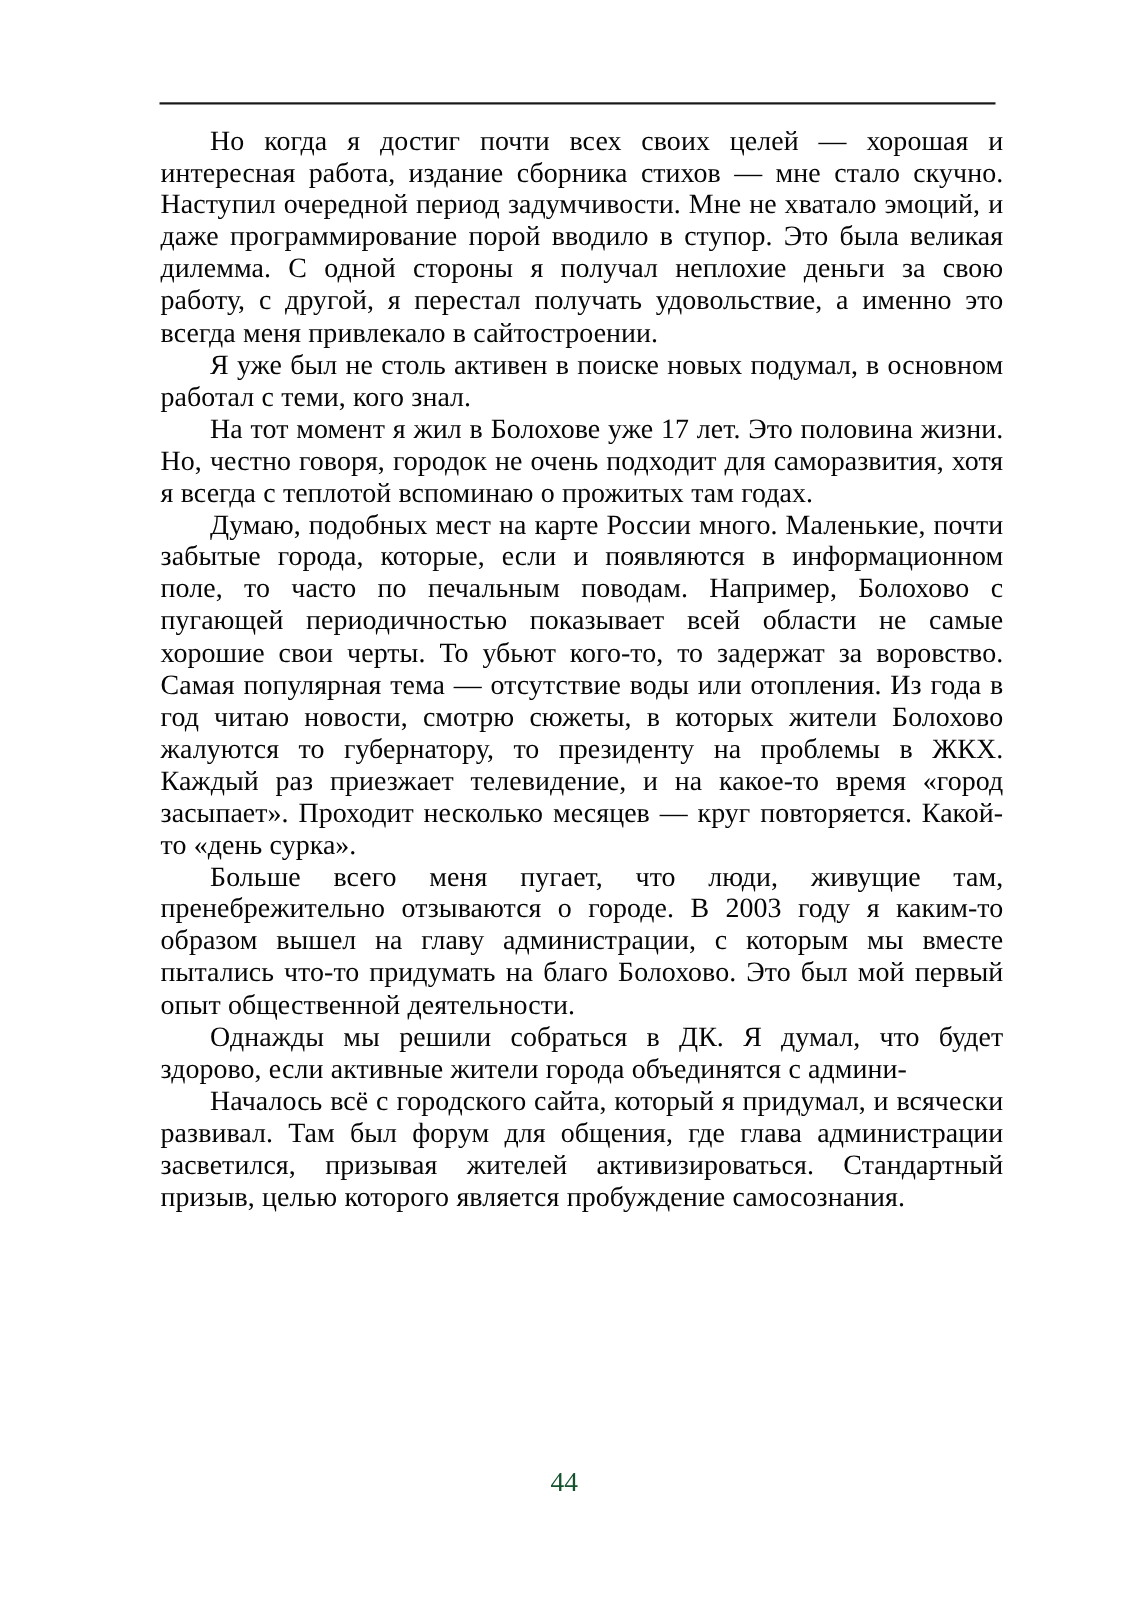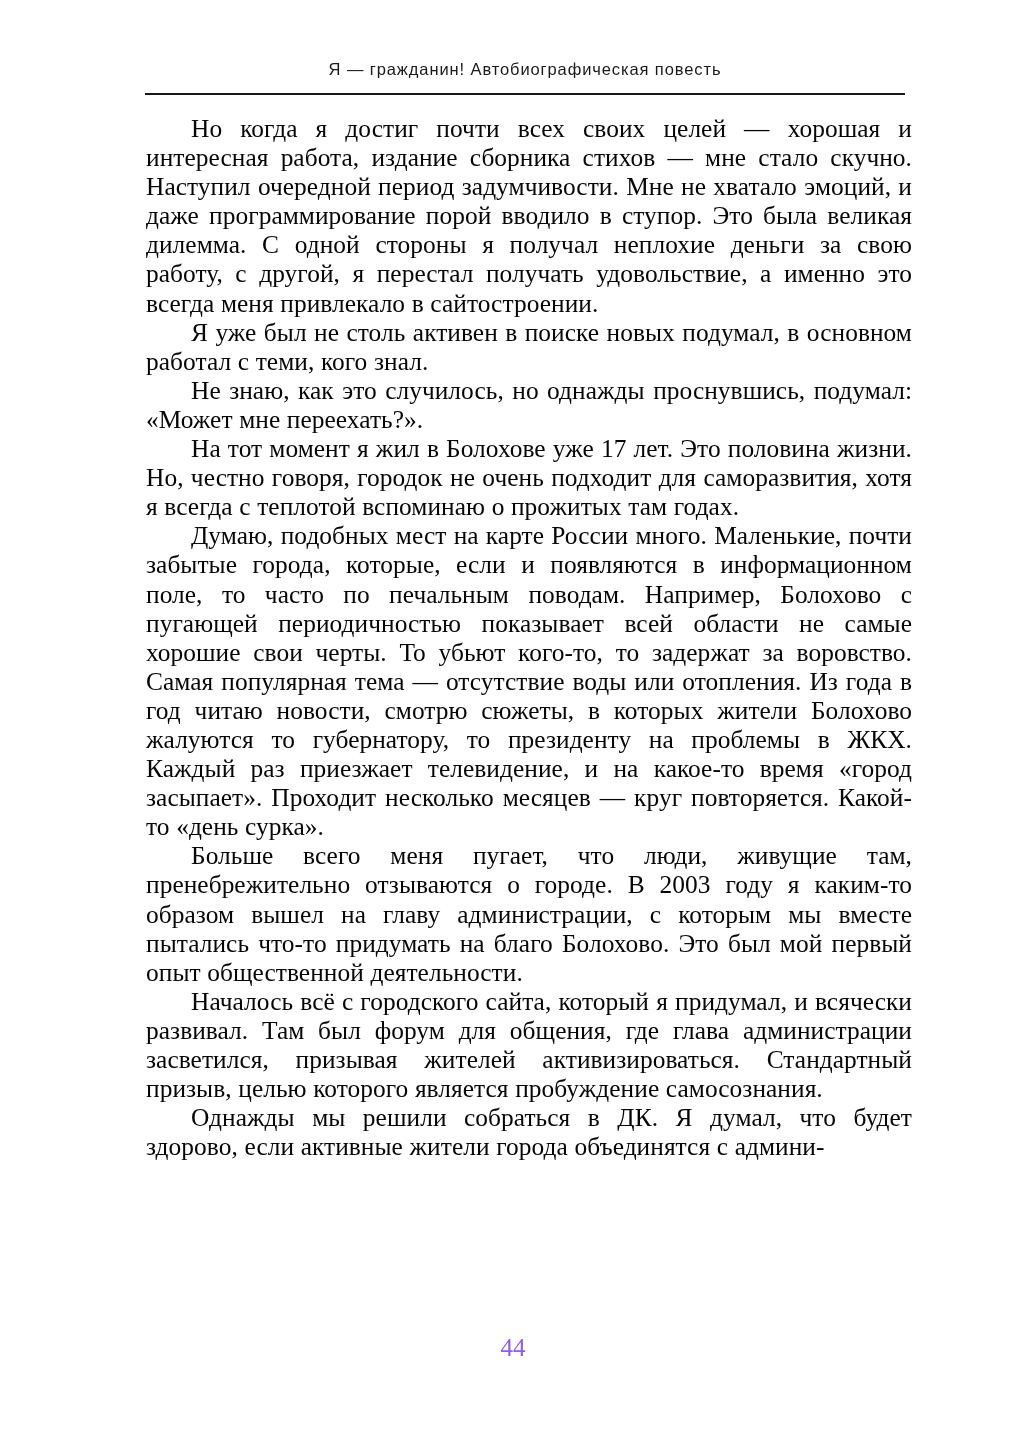--- a/index.html
+++ b/index.html
@@ -74,38 +74,36 @@
 
   
   .folio {
     position: absolute;
     left: 0;
     top: 1333px;
     width: 1026px;
     text-align: center;
     font-size: 25px;
     line-height: 30px;
-    color: #8b5cf6;
+    color: #14532d;
   }
 </style>
 </head>
 <body>
 
 <div class="page">
 
-  <div class="running-head">Я — гражданин! Автобиографическая повесть</div>
 
   <div class="head-rule"></div>
 
   <div class="textblock">
     <p>Но когда я достиг почти всех своих целей — хорошая и интересная работа, издание сборника стихов — мне стало скучно. Наступил очередной период задумчивости. Мне не хватало эмоций, и даже программирование порой вводило в ступор. Это была великая дилемма. С одной стороны я получал неплохие деньги за свою работу, с другой, я перестал получать удовольствие, а именно это всегда меня привлекало в сайтостроении.</p>
     <p>Я уже был не столь активен в поиске новых подумал, в основном работал с теми, кого знал.</p>
-    <p>Не знаю, как это случилось, но однажды проснувшись, подумал: «Может мне переехать?».</p>
     <p>На тот момент я жил в Болохове уже 17 лет. Это половина жизни. Но, честно говоря, городок не очень подходит для саморазвития, хотя я всегда с теплотой вспоминаю о прожитых там годах.</p>
     <p>Думаю, подобных мест на карте России много. Маленькие, почти забытые города, которые, если и появляются в информационном поле, то часто по печальным поводам. Например, Болохово с пугающей периодичностью показывает всей области не самые хорошие свои черты. То убьют кого-то, то задержат за воровство. Самая популярная тема — отсутствие воды или отопления. Из года в год читаю новости, смотрю сюжеты, в которых жители Болохово жалуются то губернатору, то президенту на проблемы в ЖКХ. Каждый раз приезжает телевидение, и на какое-то время «город засыпает». Проходит несколько месяцев — круг повторяется. Какой-то «день сурка».</p>
     <p>Больше всего меня пугает, что люди, живущие там, пренебрежительно отзываются о городе. В 2003 году я каким-то образом вышел на главу администрации, с которым мы вместе пытались что-то придумать на благо Болохово. Это был мой первый опыт общественной деятельности.</p>
+    <p>Однажды мы решили собраться в ДК. Я думал, что будет здорово, если активные жители города объединятся с админи-</p>
     <p>Началось всё с городского сайта, который я придумал, и всячески развивал. Там был форум для общения, где глава администрации засветился, призывая жителей активизироваться. Стандартный призыв, целью которого является пробуждение самосознания.</p>
-    <p>Однажды мы решили собраться в ДК. Я думал, что будет здорово, если активные жители города объединятся с админи-</p>
   </div>
 
   <div class="folio">44</div>
 
 </div>
 
 </body></html>

